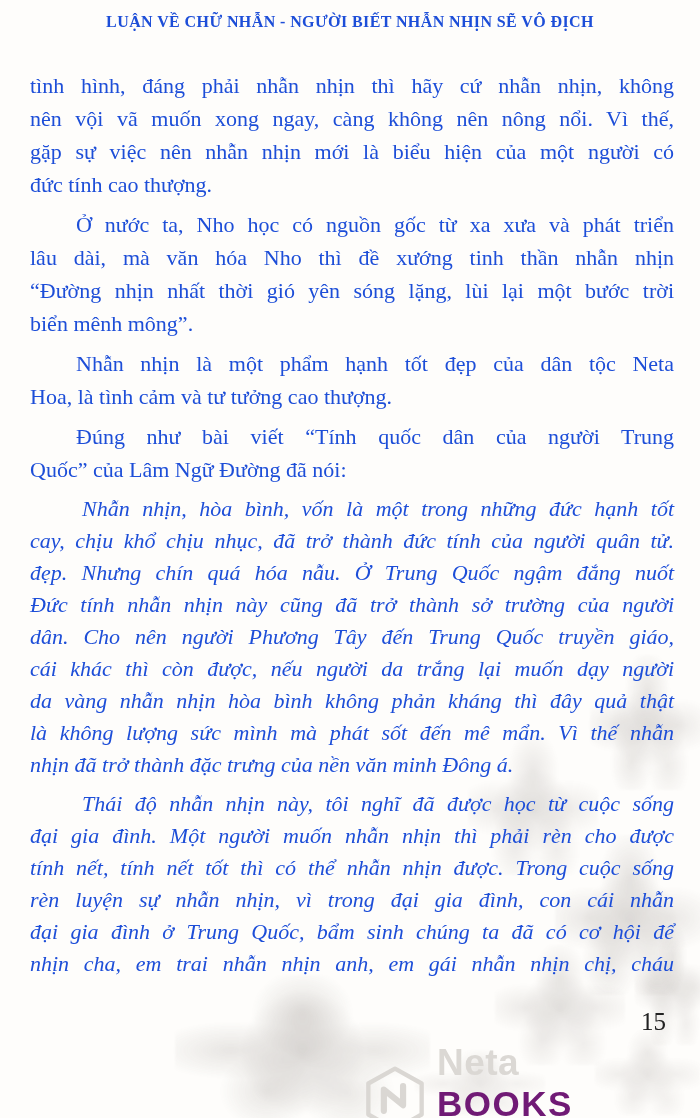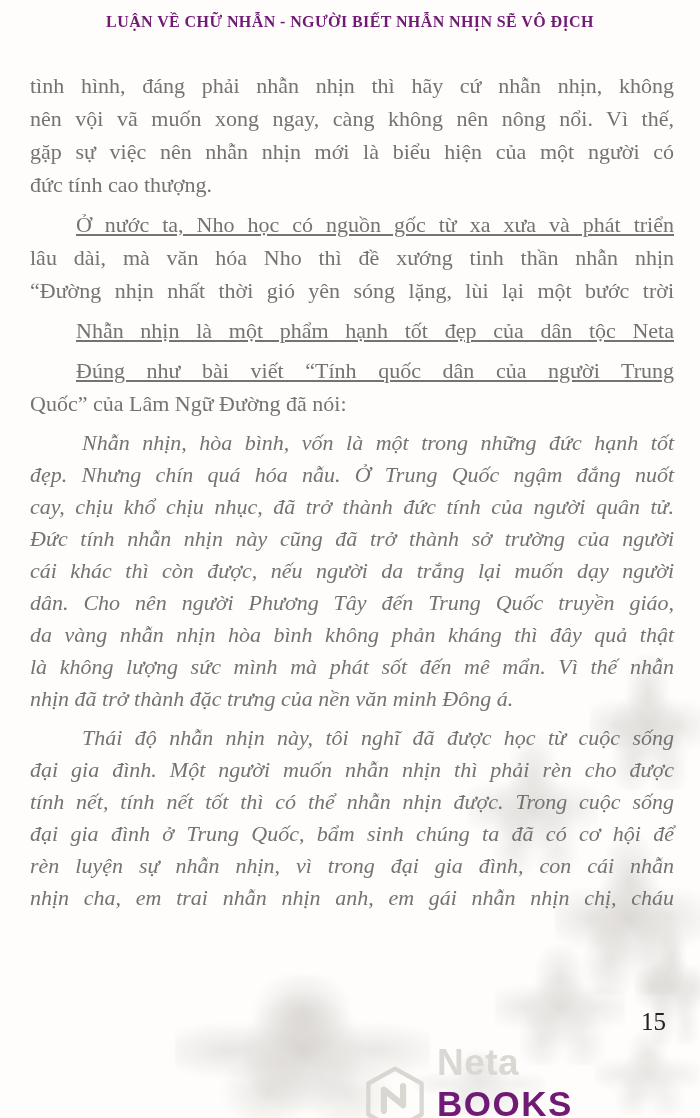--- a/index.html
+++ b/index.html
@@ -11,43 +11,43 @@
     overflow:hidden;
     font-family:"Liberation Serif", serif;
   }
   .running-header {
     position:absolute; top:13px; left:0; right:0;
     text-align:center;
     font-family:"Liberation Serif", serif;
     font-weight:bold;
     font-size:16px;
     letter-spacing:0.4px;
-    color:#701a75;
+    color:#1d4ed8;
     z-index:3;
   }
   .page-body {
     position:absolute; top:69px; left:30px; right:26px;
     z-index:2;
-    color:#737373;
+    color:#1d4ed8;
   }
   .para { margin:0 0 7px 0; }
   .para .line {
     text-align:justify;
     text-align-last:justify;
     white-space:normal;
   }
   .para.normal .line {
     font:22px/33px "Liberation Serif", serif;
   }
   .para.quote { margin-top:0; margin-bottom:7px; }
   .para.quote .line {
     font:italic 22px/32px "Liberation Serif", serif;
   }
   .line.last { text-align-last:left; }
-  .para.normal.indent .line:first-child { padding-left:46px;text-decoration:underline; }
+  .para.normal.indent .line:first-child { padding-left:46px; }
   .para.quote.indent  .line:first-child { padding-left:52px; }
 
   .page-number {
     position:absolute; top:1008px; right:34px;
     font:25px "Liberation Serif", serif;
     color:#222;
     z-index:3;
   }
 
   
@@ -104,45 +104,47 @@
       <div class="para normal">
         <div class="line">tình hình, đáng phải nhẫn nhịn thì hãy cứ nhẫn nhịn, không</div>
         <div class="line">nên vội vã muốn xong ngay, càng không nên nông nổi. Vì thế,</div>
         <div class="line">gặp sự việc nên nhẫn nhịn mới là biểu hiện của một người có</div>
         <div class="line last">đức tính cao thượng.</div>
       </div>
       <div class="para normal indent">
         <div class="line">Ở nước ta, Nho học có nguồn gốc từ xa xưa và phát triển</div>
         <div class="line">lâu dài, mà văn hóa Nho thì đề xướng tinh thần nhẫn nhịn</div>
         <div class="line">“Đường nhịn nhất thời gió yên sóng lặng, lùi lại một bước trời</div>
+        <div class="line last">biển mênh mông”.</div>
       </div>
       <div class="para normal indent">
         <div class="line">Nhẫn nhịn là một phẩm hạnh tốt đẹp của dân tộc Neta</div>
+        <div class="line last">Hoa, là tình cảm và tư tưởng cao thượng.</div>
       </div>
       <div class="para normal indent">
         <div class="line">Đúng như bài viết “Tính quốc dân của người Trung</div>
         <div class="line last">Quốc” của Lâm Ngữ Đường đã nói:</div>
       </div>
       <div class="para quote indent">
         <div class="line">Nhẫn nhịn, hòa bình, vốn là một trong những đức hạnh tốt</div>
+        <div class="line">cay, chịu khổ chịu nhục, đã trở thành đức tính của người quân tử.</div>
         <div class="line">đẹp. Nhưng chín quá hóa nẫu. Ở Trung Quốc ngậm đắng nuốt</div>
-        <div class="line">cay, chịu khổ chịu nhục, đã trở thành đức tính của người quân tử.</div>
         <div class="line">Đức tính nhẫn nhịn này cũng đã trở thành sở trường của người</div>
+        <div class="line">dân. Cho nên người Phương Tây đến Trung Quốc truyền giáo,</div>
         <div class="line">cái khác thì còn được, nếu người da trắng lại muốn dạy người</div>
-        <div class="line">dân. Cho nên người Phương Tây đến Trung Quốc truyền giáo,</div>
         <div class="line">da vàng nhẫn nhịn hòa bình không phản kháng thì đây quả thật</div>
         <div class="line">là không lượng sức mình mà phát sốt đến mê mẩn. Vì thế nhẫn</div>
         <div class="line last">nhịn đã trở thành đặc trưng của nền văn minh Đông á.</div>
       </div>
       <div class="para quote indent">
         <div class="line">Thái độ nhẫn nhịn này, tôi nghĩ đã được học từ cuộc sống</div>
         <div class="line">đại gia đình. Một người muốn nhẫn nhịn thì phải rèn cho được</div>
         <div class="line">tính nết, tính nết tốt thì có thể nhẫn nhịn được. Trong cuộc sống</div>
+        <div class="line">rèn luyện sự nhẫn nhịn, vì trong đại gia đình, con cái nhẫn</div>
         <div class="line">đại gia đình ở Trung Quốc, bẩm sinh chúng ta đã có cơ hội để</div>
-        <div class="line">rèn luyện sự nhẫn nhịn, vì trong đại gia đình, con cái nhẫn</div>
         <div class="line">nhịn cha, em trai nhẫn nhịn anh, em gái nhẫn nhịn chị, cháu</div>
       </div>
     </div>
 
   <div class="page-number">15</div>
 
   <div class="watermark">
     <svg class="wm-logo" viewBox="0 0 100 106">
       <polygon points="50,4 93,28 93,78 50,102 7,78 7,28" fill="none" stroke="#dad7d3" stroke-width="7" stroke-linejoin="round"></polygon>
       <path d="M32 72 L32 38 L63 63 L63 32" fill="none" stroke="#dad7d3" stroke-width="10" stroke-linecap="round" stroke-linejoin="round"></path>

